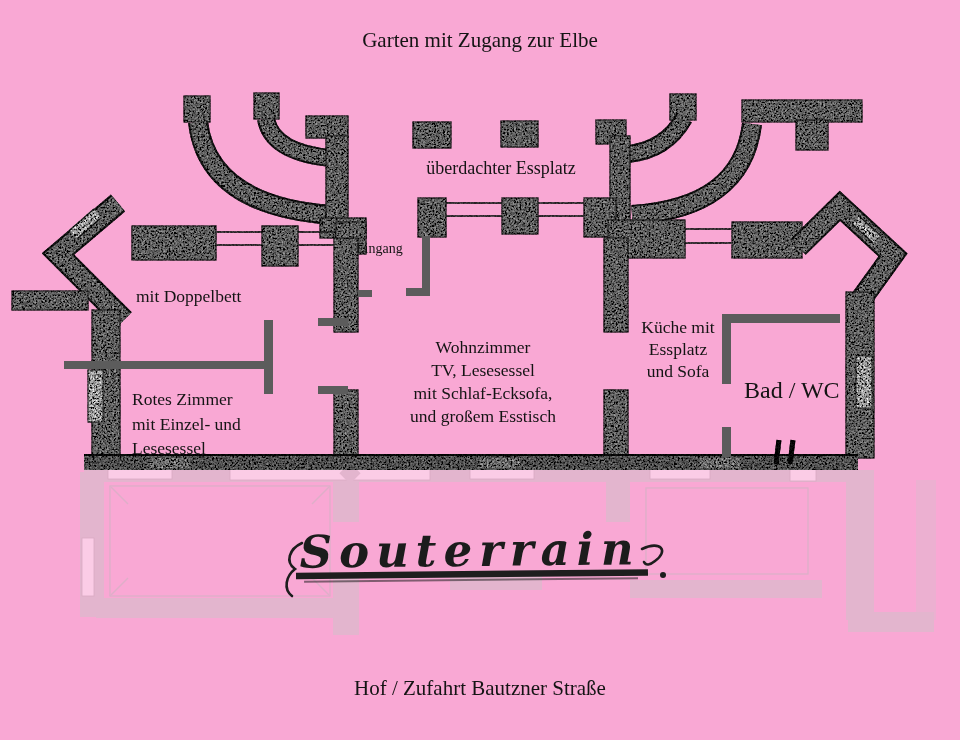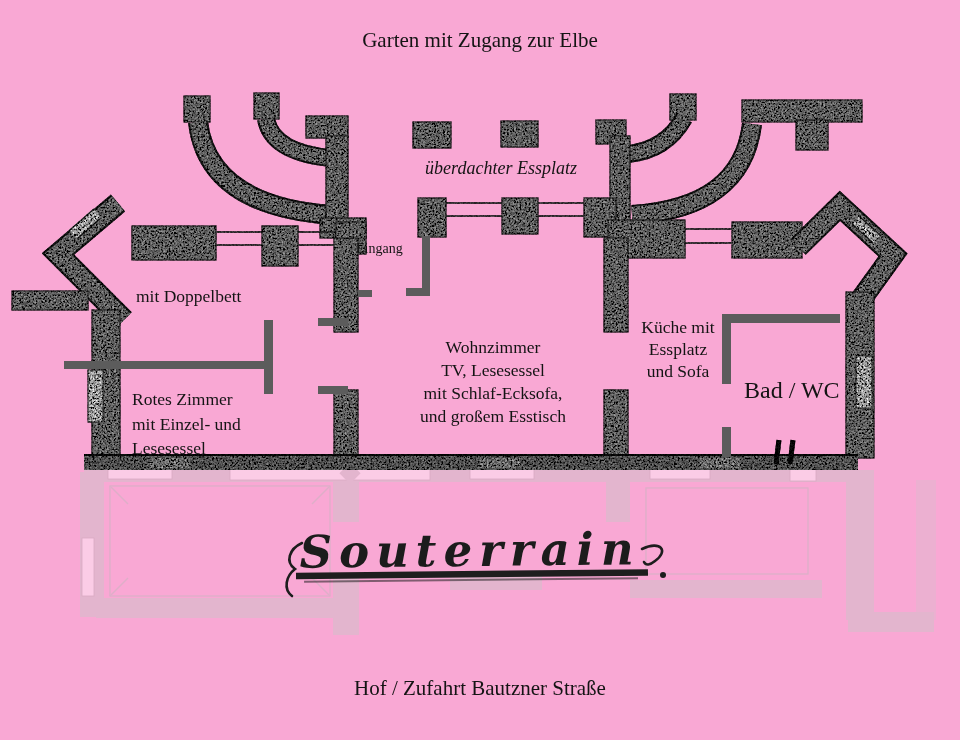--- a/index.html
+++ b/index.html
@@ -16,25 +16,25 @@
   .edge{fill:#1f1f1f;}
   .fad {fill:#c7c7c7;}
   .fadw{fill:#ffffff;stroke:#adadad;stroke-width:0.8;}
   .fadl{stroke:#b9b9b9;stroke-width:1.4;fill:none;}
   .tick{fill:#1a1a1a;}
   .fl  {stroke:#1d1d1d;stroke-width:2.6;fill:none;stroke-linecap:round;}
   
   .lbl{position:absolute;color:#141414;line-height:1.36;white-space:nowrap;}
   .t-top{left:0;top:26px;width:960px;text-align:center;font-size:21px;}
   .t-bottom{left:0;top:674px;width:960px;text-align:center;font-size:21px;}
-  .l-essplatz{left:381px;top:156px;width:240px;text-align:center;font-size:18px;font-style:italic;}
+  .l-essplatz{left:381px;top:156px;width:240px;text-align:center;font-size:18px;}
   .l-eingang{left:356px;top:239px;font-size:14px;}
   .l-erker{left:136px;top:284px;font-size:17.5px;line-height:25px;}
   .l-rotes{left:132px;top:387px;font-size:17.5px;line-height:24.5px;}
-  .l-wohn{left:373px;top:336px;width:240px;text-align:center;font-size:17.5px;line-height:23px;}
+  .l-wohn{left:363px;top:336px;width:240px;text-align:center;font-size:17.5px;line-height:23px;}
   .l-kueche{left:618px;top:316px;width:120px;text-align:center;font-size:17.5px;line-height:22px;}
   .l-bad{left:744px;top:374px;font-size:24px;}
   .l-sout{left:270px;top:520px;width:400px;text-align:center;font-size:45px;
           font-style:italic;font-weight:700;letter-spacing:7px;color:#1c1c1c;
           font-family:"DejaVu Serif",serif;transform:rotate(-0.6deg);}
 </style>
 </head>
 <body>
 
 <div class="canvas">

